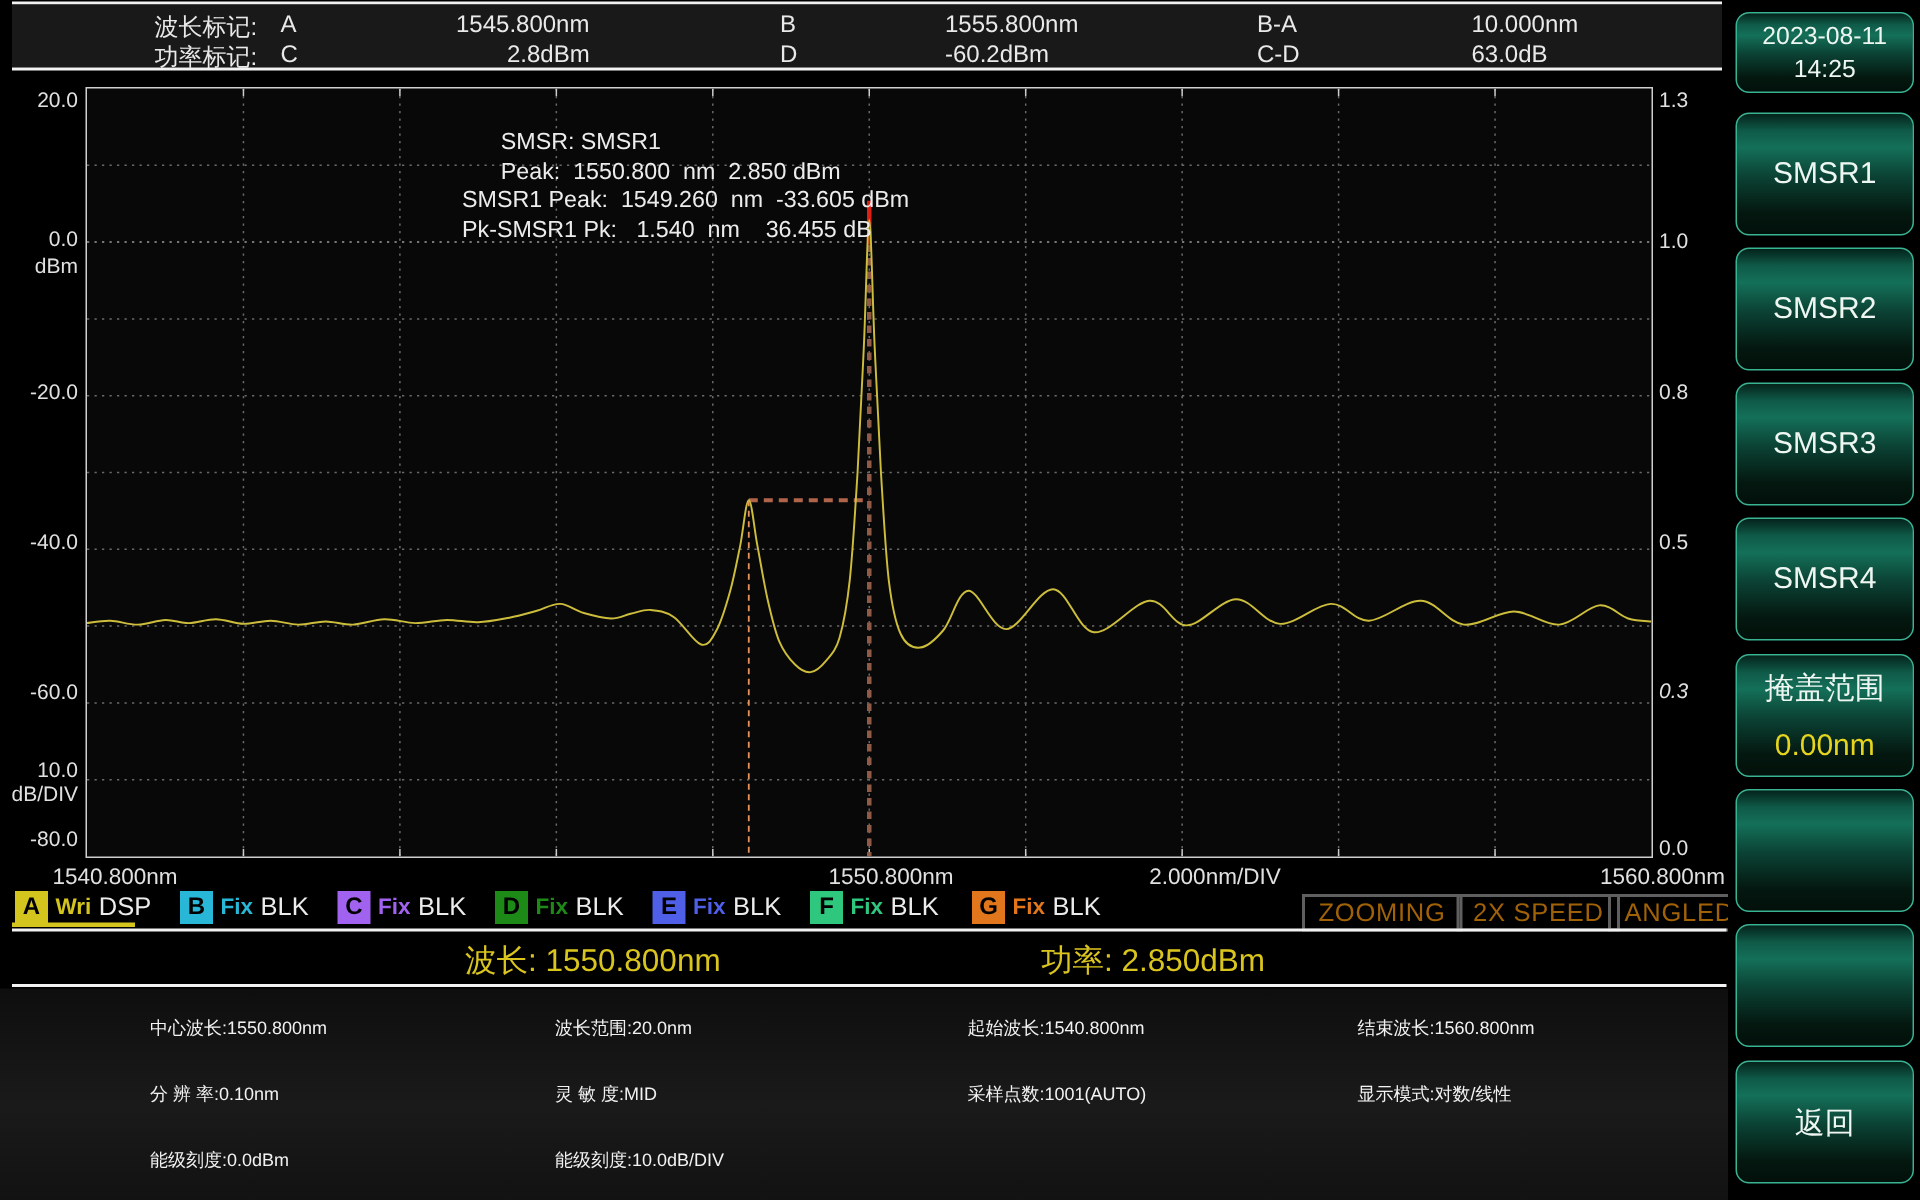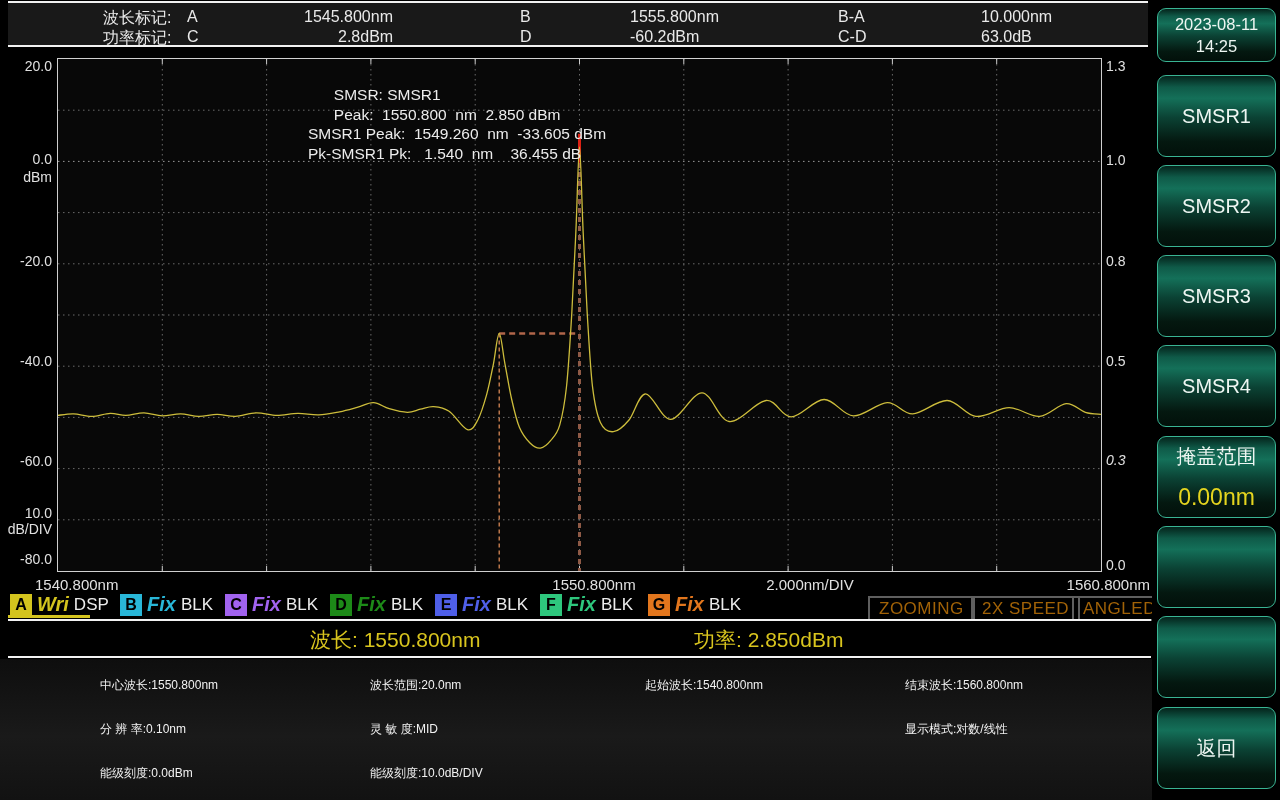--- a/index.html
+++ b/index.html
@@ -11,35 +11,35 @@
   #plot{position:absolute;left:57px;top:58px;width:1043px;height:512px;background:#080808;
         border:1px solid #cfcfcf;box-sizing:content-box;}
   #plot svg{display:block;}
   #annotation{position:absolute;left:250px;top:26px;margin:0;color:#ececec;font-size:15.5px;
         line-height:19.6px;font-family:"Liberation Sans",sans-serif;white-space:pre;z-index:3;}
   .axlab{position:absolute;font-size:14px;color:#e0e0e0;white-space:nowrap;}
   .reflab{position:absolute;font-size:13px;color:#d8d8d8;top:153px;}
   .legend-item{position:absolute;top:593px;height:23px;display:flex;align-items:center;gap:5px;}
   .legend-box{width:22px;height:22px;display:flex;align-items:center;justify-content:center;
         color:#000;font-size:16px;font-weight:700;}
-  .legend-mode{font-size:20px;font-weight:600;font-style:italic;}
+  .legend-mode{font-size:15px;font-weight:600;}
   .legend-state{font-size:17px;color:#ececec;}
   .badge{position:absolute;top:596px;height:21px;line-height:21px;padding:0 9px;border:2px solid #5f5f5f;
         color:#a16207;font-size:17px;letter-spacing:0.5px;white-space:nowrap;}
   #readout span{position:absolute;font-size:21px;color:#d9c51e;white-space:nowrap;}
   #info-panel{position:absolute;left:0;top:659px;width:1152px;height:141px;
         background:linear-gradient(180deg,#0e0e0e,#1a1a1a 55%,#121212);}
   .info-cell{position:absolute;font-size:12px;color:#f2f2f2;white-space:nowrap;}
   #sidebar{position:absolute;left:1152px;top:0;width:128px;height:800px;background:#000;}
   .sbtn{position:absolute;left:5px;width:119px;border:1px solid #39b493;border-radius:9px;
         background:linear-gradient(180deg,#04231b 0%,#0f5a48 14%,#147059 28%,#0b4234 52%,#041810 82%,#02100a 100%);
         display:flex;flex-direction:column;align-items:center;justify-content:center;
         color:#eef6f2;box-sizing:border-box;cursor:pointer;}
   .sbtn .lbl{font-size:20px;}
-  .sbtn .val{font-size:23px;color:#e5d51f;margin-top:14px;}
+  .sbtn .val{font-size:20px;color:#e5d51f;margin-top:14px;}
   .sbtn.dt{font-size:16.5px;line-height:22px;}
   .underline-a{position:absolute;left:8px;top:615px;width:82px;height:3px;background:#d4c41e;}
 </style>
 </head>
 <body>
 
 <div class="root">
   <div class="hline" style="left:8px;top:1px;width:1140px;"></div>
   <div id="header-band">
       <span style="left: 95px; top: 5px;">波长标记:</span>
@@ -187,20 +187,21 @@
   <div class="hline" style="left:8px;top:656px;width:1143px;"></div>
 
   <div id="info-panel">
       <div class="info-cell" style="left: 100px; top: 18px;">中心波长:1550.800nm</div>
       <div class="info-cell" style="left: 100px; top: 62px;">分 辨 率:0.10nm</div>
       <div class="info-cell" style="left: 100px; top: 106px;">能级刻度:0.0dBm</div>
       <div class="info-cell" style="left: 370px; top: 18px;">波长范围:20.0nm</div>
       <div class="info-cell" style="left: 370px; top: 62px;">灵 敏 度:MID</div>
       <div class="info-cell" style="left: 370px; top: 106px;">能级刻度:10.0dB/DIV</div>
       <div class="info-cell" style="left: 645px; top: 18px;">起始波长:1540.800nm</div>
+      <div class="info-cell" style="left: 645px; top: 62px;">采样点数:1001(AUTO)</div>
       <div class="info-cell" style="left: 905px; top: 18px;">结束波长:1560.800nm</div>
       <div class="info-cell" style="left: 905px; top: 62px;">显示模式:对数/线性</div>
     </div>
 
   <div id="sidebar">
       <div class="sbtn dt" style="top: 8px; height: 54px;">
         <div>2023-08-11</div>
         <div>14:25</div>
       </div>
       <div class="sbtn" style="top: 75px; height: 82px; align-items: center;">

